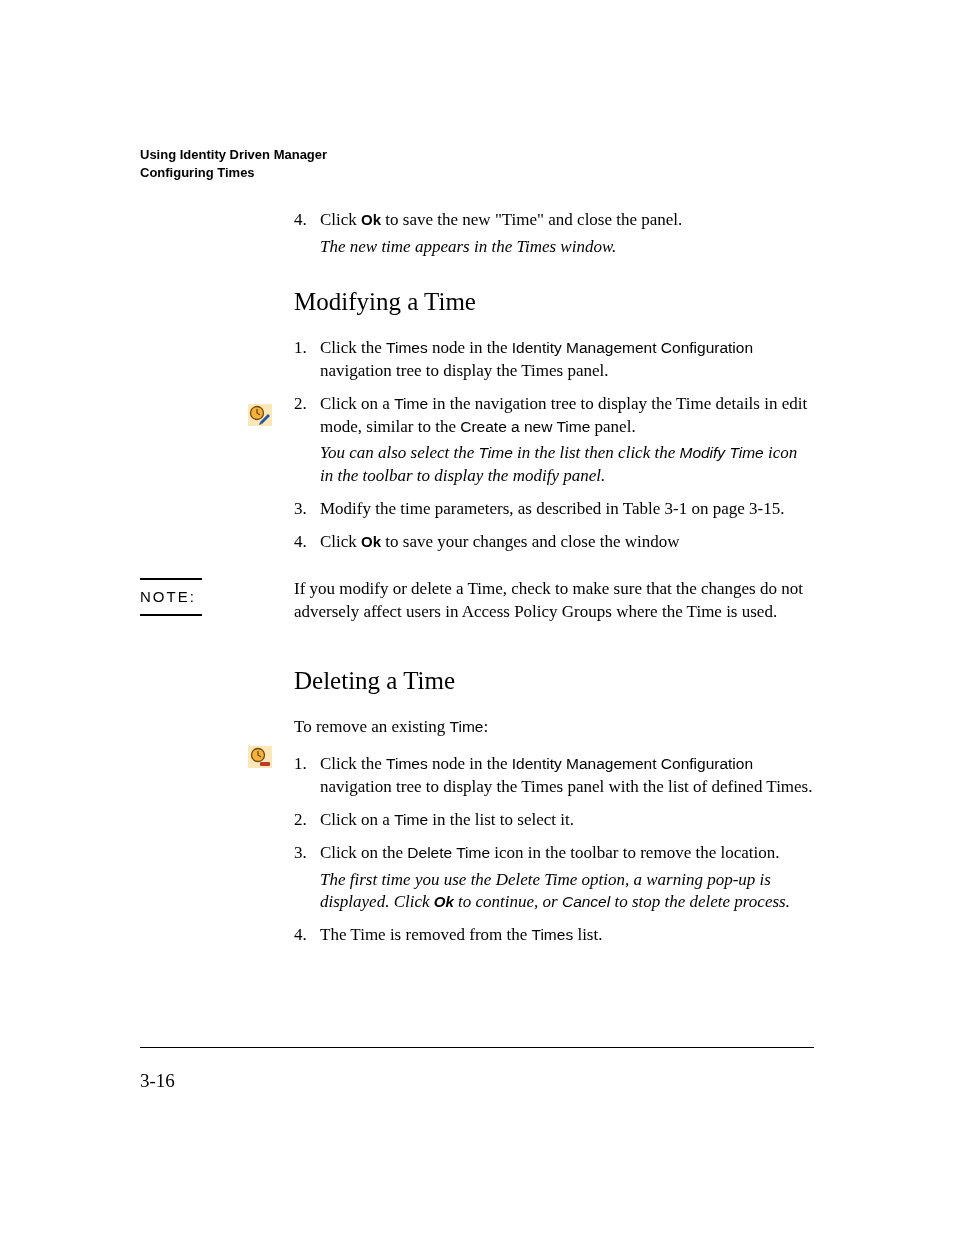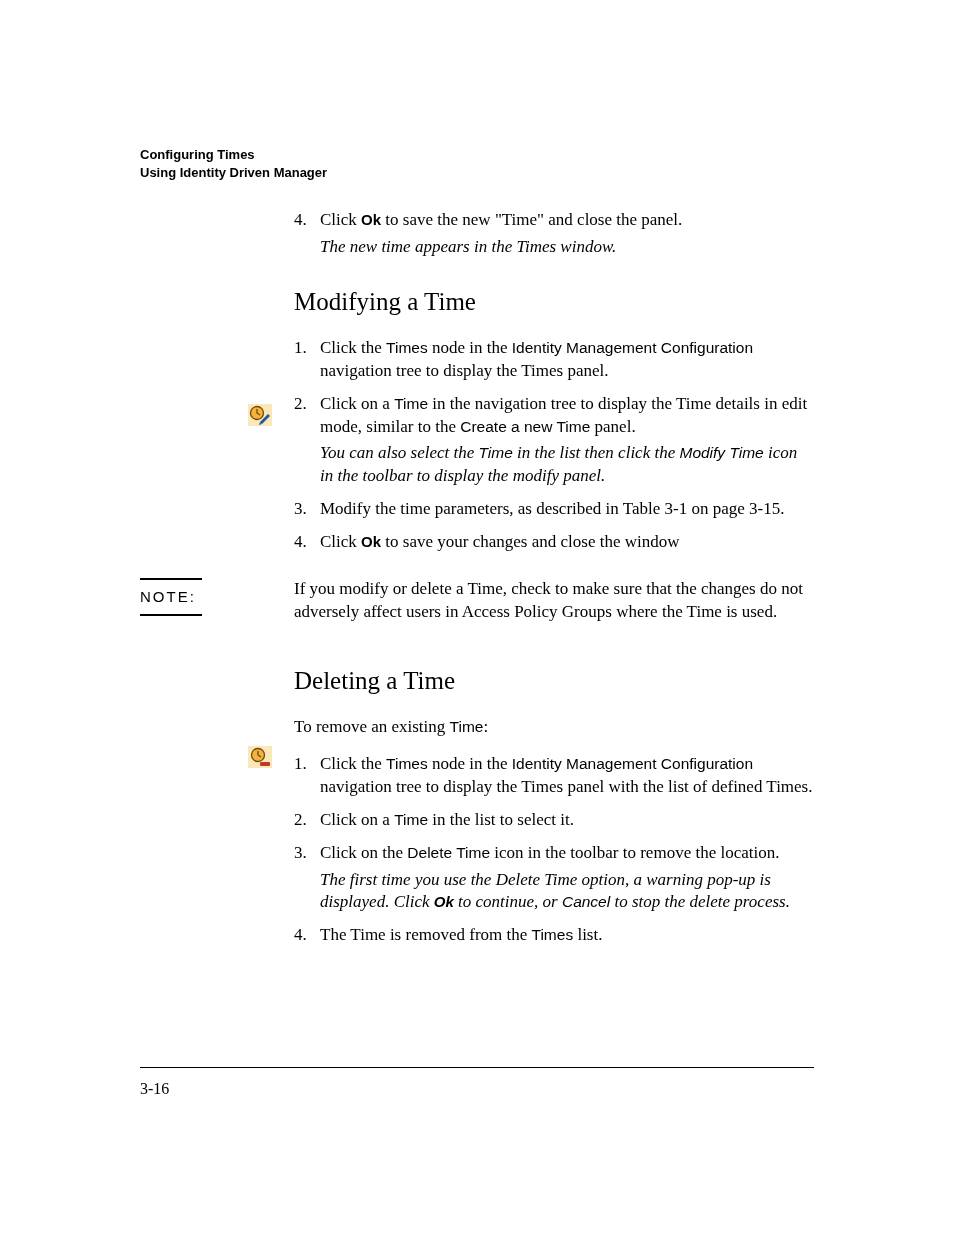--- a/index.html
+++ b/index.html
@@ -92,37 +92,37 @@
     position: absolute;
     left: 248px;
     width: 24px;
     height: 22px;
   }
   .icon svg { width: 24px; height: 22px; display:block; }
   .footer {
     position: absolute;
     left: 140px;
     right: 140px;
-    bottom: 135px;
+    bottom: 141px;
     border-top: 1.5px solid #000;
-    padding-top: 10px;
-    font-size: 16px;
+    padding-top: 20px;
+    font-size: 19px;
   }
   .intro-line {
     margin: 0 0 14px 0;
   }
 </style>
 </head>
 <body>
 
 <div class="page">
 
   <div class="running-head">
+    <div>Using Identity Driven Manager</div>
     <div>Configuring Times</div>
-    <div>Using Identity Driven Manager</div>
   </div>
 
   <div class="content-col">
     <ol class="steps">
         <li>
           <div class="num">4.</div>
           <div class="txt">
             <div><span>Click </span><span class="ui-bold">Ok</span><span> to save the new "Time" and close the panel.</span></div>
             <div class="sub"><span>The new time appears in the Times window.</span></div>
           </div>

